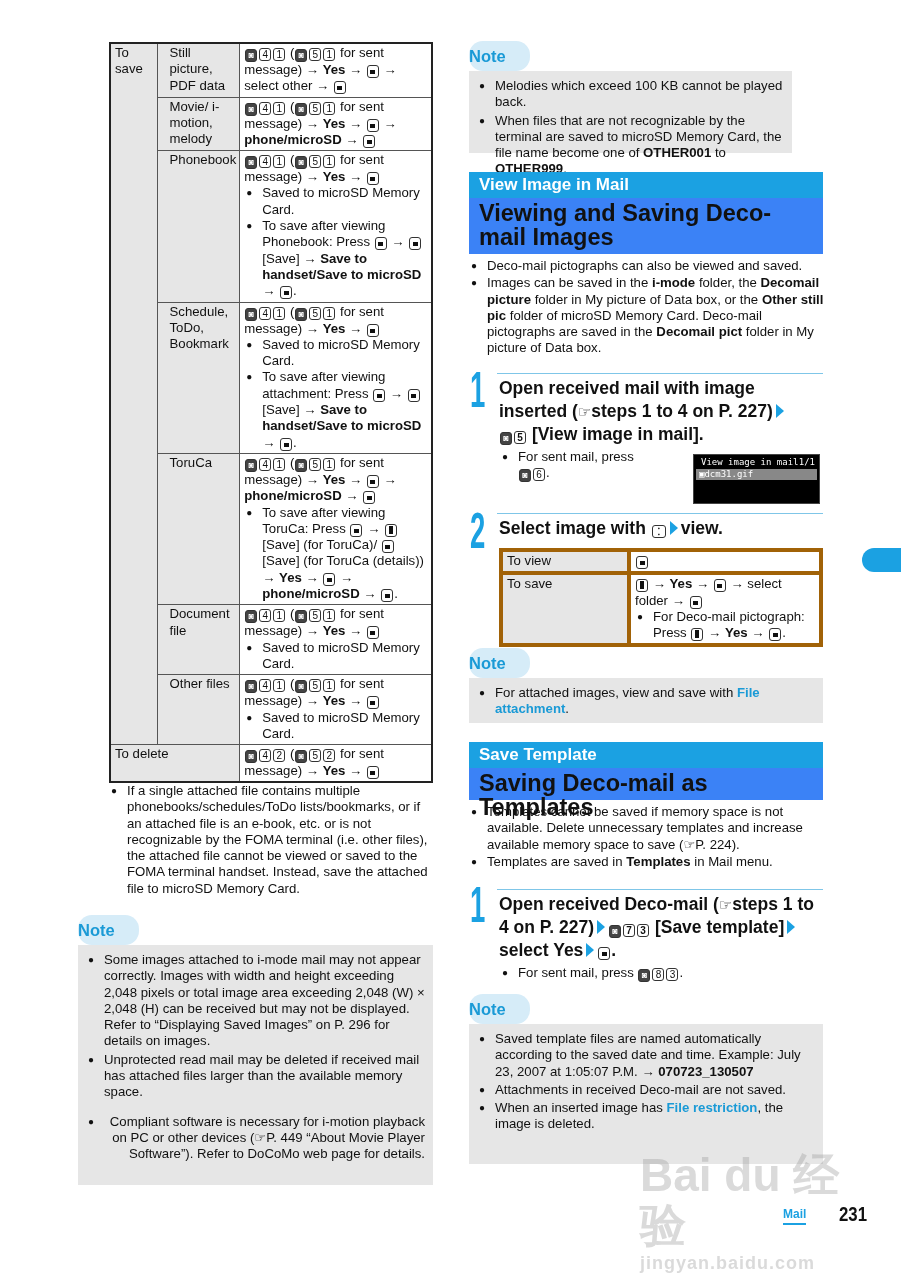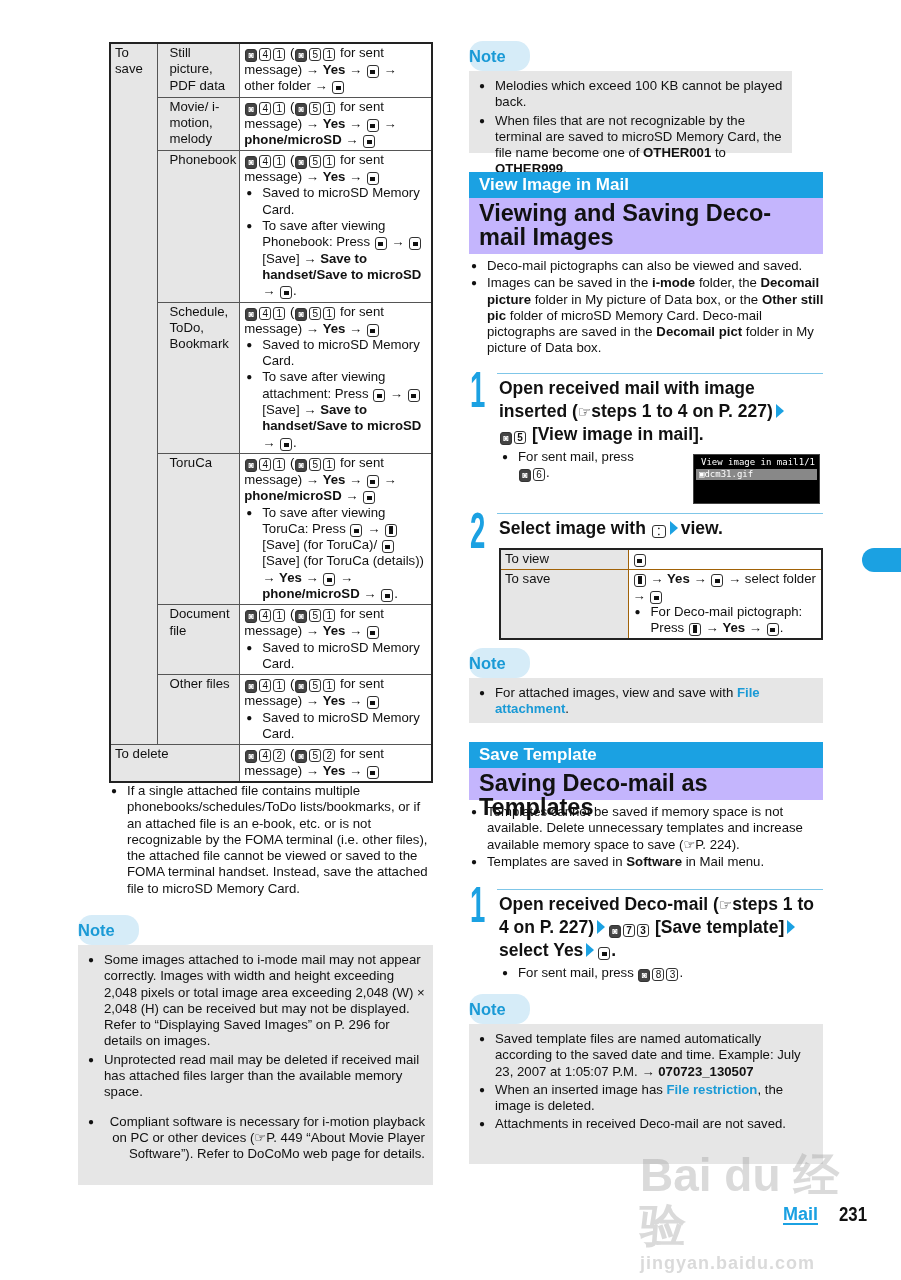--- a/index.html
+++ b/index.html
@@ -29,56 +29,56 @@
 
     .after-table { position: absolute; left: 109px; top: 783px; width: 325px; }
 
     
     .note-tab { position: absolute; height: 30px; background: #d6ecf8; color: #1a9ad6; font-weight: bold; font-size: 16.5px; line-height: 30px; padding-left: 0; width: 61px; border-radius: 14px; }
     .note-body { position: absolute; background: #e6e6e6; padding: 7px 8px 6px 8px; }
     .note-body .bullet { margin-bottom: 1px; }
 
     
     .sec-tag { position: absolute; left: 469px; width: 354px; height: 26px; background: #1ba1e2; color: #fff; font-weight: bold; font-size: 17px; line-height: 26px; padding-left: 10px; }
-    .sec-title { position: absolute; left: 469px; width: 354px; background: #c4b5fd; color: #111; font-weight: bold; font-size: 23.5px; line-height: 24px; padding: 3px 10px 3px 10px; }
+    .sec-title { position: absolute; left: 469px; width: 354px; background: #3b82f6; color: #111; font-weight: bold; font-size: 23.5px; line-height: 24px; padding: 3px 10px 3px 10px; }
 
     .step-num { position: absolute; width: 20px; height: 46px; color: #1ba1e2; font-weight: bold; font-size: 50px; line-height: 46px; font-family: "Liberation Sans", sans-serif; transform: scaleX(0.55); transform-origin: left top; }
     .step-rule { position: absolute; left: 497px; width: 326px; border-top: 1px solid #7fc6e8; }
     .step-text { position: absolute; left: 499px; width: 326px; font-weight: bold; font-size: 17.5px; line-height: 23px; }
     .tri { display: inline-block; width: 0; height: 0; border-top: 7px solid transparent; border-bottom: 7px solid transparent; border-left: 8px solid #1ba1e2; vertical-align: -1px; margin: 0 3px 0 3px; }
     .hand { font-weight: normal; font-size: 15px; }
 
     .screen { position: absolute; left: 693px; top: 454px; width: 127px; height: 50px; background: #000; border: 1px solid #444; font-family: "DejaVu Sans Mono", monospace; font-size: 9px; color: #fff; }
     .screen .title { display: flex; justify-content: space-between; padding: 1px 4px 1px 7px; line-height: 12px; }
     .screen .row { background: #888; margin: 0 2px; line-height: 11px; padding-left: 3px; color: #fff; }
 
     .tbl2 { position: absolute; left: 499px; top: 548px; width: 324px; border: 2px solid #222; border-collapse: collapse; }
-    .tbl2 td { border: 1px solid #a16207; vertical-align: top; padding: 1px 3px 2px 4px; }
+    .tbl2 td { border: 4px solid #a16207; vertical-align: top; padding: 1px 3px 2px 4px; }
     .tbl2 td.grey { background: #e6e6e6; width: 128px; }
 
     .side-tab { position: absolute; left: 862px; top: 548px; width: 39px; height: 24px; background: #1ba1e2; border-radius: 12px 0 0 12px; }
 
-    .footer-mail { position: absolute; left: 783px; top: 1205px; color: #1ba1e2; font-weight: bold; font-size: 18px; border-bottom: 2px solid #1ba1e2; line-height: 18px; }
+    .footer-mail { position: absolute; left: 783px; top: 1205px; color: #1ba1e2; font-weight: bold; font-size: 12px; border-bottom: 2px solid #1ba1e2; line-height: 18px; }
     .footer-num { position: absolute; left: 839px; top: 1203px; font-weight: bold; font-size: 21px; line-height: 22px; transform: scaleX(0.8); transform-origin: left top; }
     .watermark { position: absolute; left: 640px; top: 1150px; width: 240px; height: 120px; color: rgba(150,150,150,0.35); font-weight: bold; font-size: 46px; line-height: 50px; pointer-events: none; }
     .watermark .sub { font-size: 18px; line-height: 26px; letter-spacing: 1px; }
   </style>
 </head>
 <body>
 
 <table class="tbl">
 
   <tbody>
       <tr>
     <td class="grey c1" rowspan="7">To save</td>
     <td class="grey c2">Still picture, PDF data</td>
     <td>
       <span class="key cam">◙</span><span class="key">4</span><span class="key">1</span> (<span class="key cam">◙</span><span class="key">5</span><span class="key">1</span> <span>for sent</span>
       <span>message) →</span> <span class="bi">Yes</span> → <span class="key center"></span> →
-      <span>other folder →</span> <span class="key center"></span>
+      <span>select other →</span> <span class="key center"></span>
     </td>
   </tr>
 
   <tr>
     <td class="grey c2">Movie/ i-motion, melody</td>
     <td>
       <span class="key cam">◙</span><span class="key">4</span><span class="key">1</span> (<span class="key cam">◙</span><span class="key">5</span><span class="key">1</span> <span>for sent</span>
       <span>message) →</span> <span class="bi">Yes</span> → <span class="key center"></span> →
       <span class="bi">phone/microSD</span> → <span class="key center"></span>
     </td>
@@ -214,37 +214,37 @@
 <div class="note-tab" style="left:469px; top:648px;">Note</div>
 <div class="note-body" style="left:469px; top:678px; width:354px; height:45px;">
   <div class="bullet"><span>For attached images, view and save with</span> <span class="lnk">File attachment</span><span>.</span></div>
 </div>
 
 <div class="sec-tag" style="top:742px;">Save Template</div>
 <div class="sec-title" style="top:768px; height:32px;">Saving Deco-mail as Templates</div>
 
 <div style="position:absolute; left:469px; top:804px; width:356px;">
   <div class="bullet">Templates cannot be saved if memory space is not available. Delete unnecessary templates and increase available memory space to save (☞P. 224).</div>
-  <div class="bullet" style="margin-top:1px;"><span>Templates are saved in</span> <span class="bi">Software</span> <span>in Mail menu.</span></div>
+  <div class="bullet" style="margin-top:1px;"><span>Templates are saved in</span> <span class="bi">Templates</span> <span>in Mail menu.</span></div>
 </div>
 
 <div class="step-num" style="left:470px; top:882px;">1</div>
 <div class="step-rule" style="top:889px;"></div>
 <div class="step-text" style="top:893px;">
   <span>Open received Deco-mail (</span><span class="hand">☞</span><span>steps 1 to 4 on P. 227)</span><span class="tri"></span><span class="key cam">◙</span><span class="key">7</span><span class="key">3</span> <span>[Save template]</span><span class="tri"></span><span>select</span> <span class="bi">Yes</span><span class="tri"></span><span class="key center"></span>.
 </div>
 <div style="position:absolute; left:500px; top:965px; width:320px;">
   <div class="bullet"><span>For sent mail, press</span> <span class="key cam">◙</span><span class="key">8</span><span class="key">3</span>.</div>
 </div>
 
 <div class="note-tab" style="left:469px; top:994px;">Note</div>
 <div class="note-body" style="left:469px; top:1024px; width:354px; height:140px;">
   <div class="bullet"><span>Saved template files are named automatically according to the saved date and time. Example: July 23, 2007 at 1:05:07 P.M. →</span> <span class="bi">070723_130507</span></div>
+  <div class="bullet" style="margin-top:2px;">Attachments in received Deco-mail are not saved.</div>
   <div class="bullet" style="margin-top:2px;"><span>When an inserted image has</span> <span class="lnk">File restriction</span><span>, the image is deleted.</span></div>
-  <div class="bullet" style="margin-top:2px;">Attachments in received Deco-mail are not saved.</div>
 </div>
 
 <div class="side-tab"></div>
 
 <div class="watermark">
   <div>Bai du 经验</div>
   <div class="sub">jingyan.baidu.com</div>
 </div>
 
 <div class="footer-mail">Mail</div>

